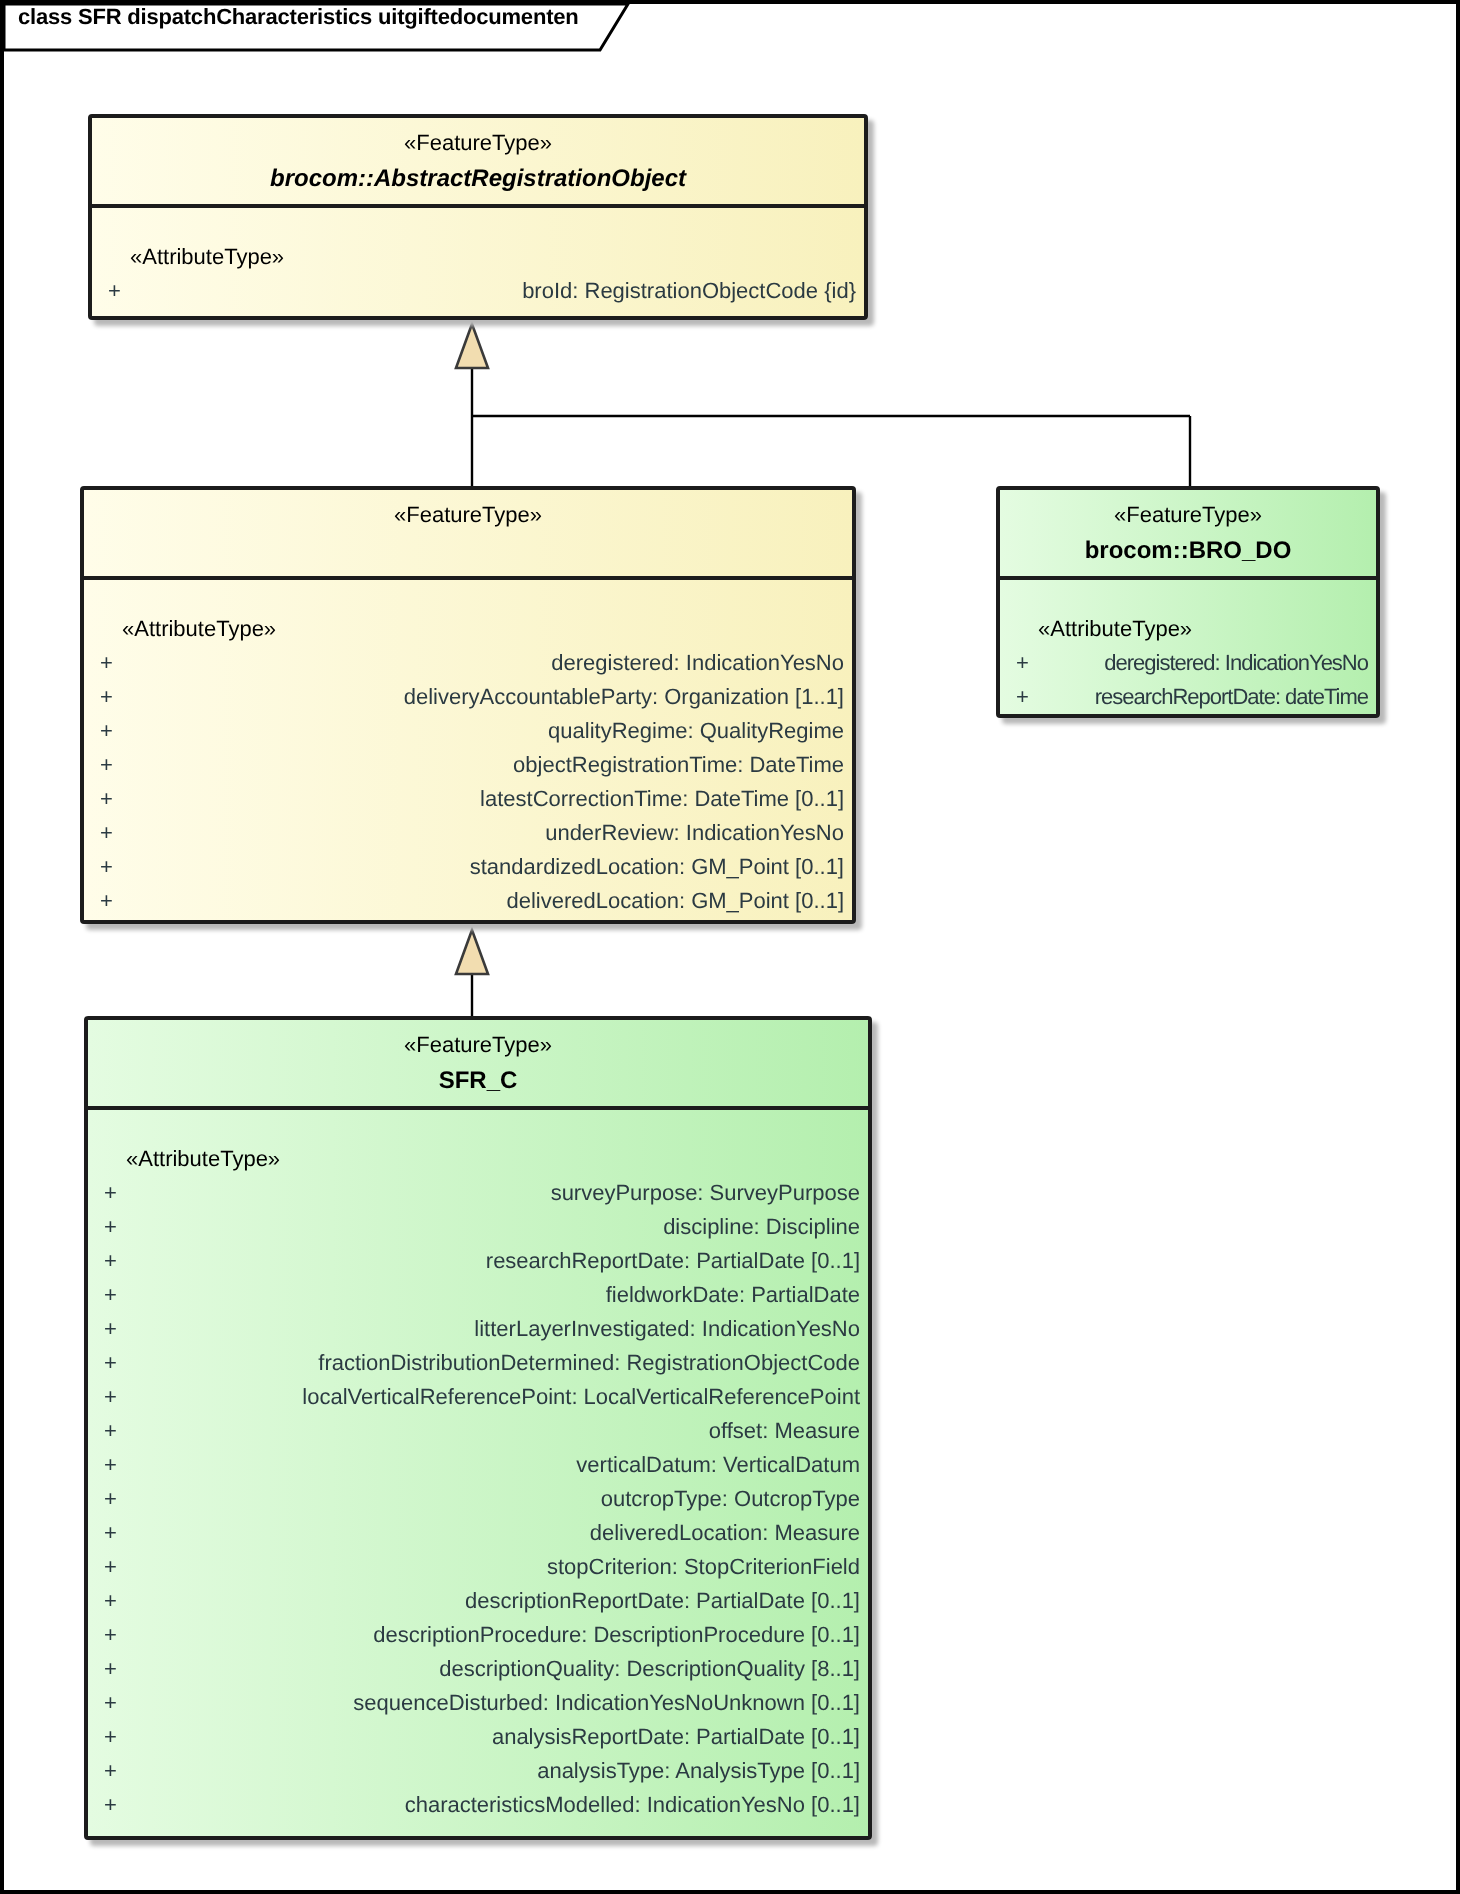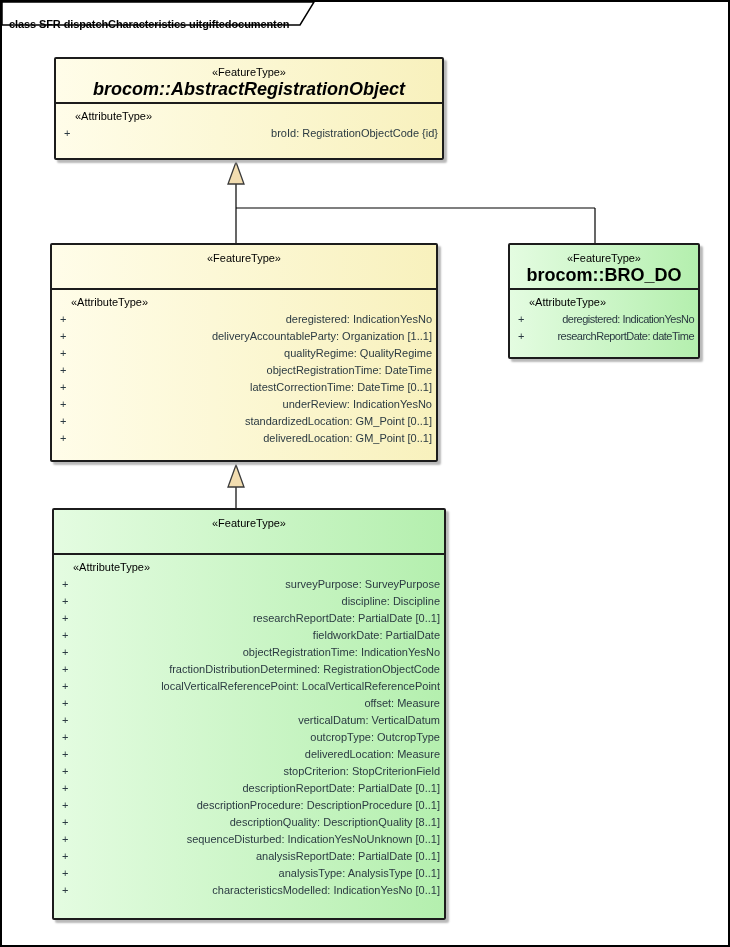--- a/index.html
+++ b/index.html
@@ -7,43 +7,42 @@
     position:relative;
     width:726px;height:943px;
     border:2px solid #000;
     font-family:"Liberation Sans","DejaVu Sans",sans-serif;
     color:#1b1b1b;
     background:#fff;
     overflow:hidden;
   }
   .underlay{position:absolute;left:0;top:0;z-index:0;}
   .frame-tab-text{
-    position:absolute;left:7px;top:16px;z-index:2;
+    position:absolute;left:7px;top:1px;z-index:2;
     font-size:11px;font-weight:bold;letter-spacing:-0.1px;color:#000;
     white-space:nowrap;
   }
   .uml-box{
     position:absolute;z-index:1;
     border:2px solid #1c1c1c;
     box-sizing:border-box;
     box-shadow:3px 3px 2px #b9b9b9;
     border-radius:2px;
-    margin-left:10px;
   }
   .theme-yellow{background:linear-gradient(90deg,#fffde9 0%,#f8f1bd 100%);}
   .theme-green{background:linear-gradient(90deg,#e4fce1 0%,#b4efae 100%);}
   .uml-header{
     height:45px;box-sizing:border-box;
     border-bottom:2px solid #1c1c1c;
     text-align:center;padding-top:6px;
   }
   .stereotype{font-size:11px;line-height:15px;color:#000;}
-  .class-name{font-size:18px;font-weight:bold;line-height:19px;color:#000;}
+  .class-name{font-size:12px;font-weight:bold;line-height:19px;color:#000;}
   .class-name.abstract{font-style:italic;}
-  .compartment{padding:4px 4px 0 5px;box-sizing:border-box;overflow:hidden;}
+  .compartment{padding:17px 4px 0 5px;box-sizing:border-box;overflow:hidden;}
   .attr-stereo{font-size:11px;line-height:17px;margin-left:14px;color:#000;}
   .attr-row{display:flex;height:17px;font-size:11px;line-height:17px;color:#2b3a42;white-space:nowrap;}
   .attr-row .vis{width:20px;flex:0 0 20px;padding-left:3px;box-sizing:border-box;}
   .attr-row .txt{flex:1;text-align:right;}
   .condensed .attr-row{letter-spacing:-0.5px;}
 </style>
 </head>
 <body>
 
 <div class="canvas">
@@ -142,20 +141,21 @@
             <span class="vis">+</span>
             <span class="txt">researchReportDate: dateTime</span>
           </div>
         </div>
     </div>
   </div>
 
   <div class="uml-box theme-green" style="left:40px;top:506px;width:394px;height:412px;">
     <div class="uml-header">
       <div class="stereotype">«FeatureType»</div>
+      <div class="class-name">SFR_C</div>
     </div>
     <div class="compartment">
       <div class="attr-stereo">«AttributeType»</div>
       <div>
           <div class="attr-row">
             <span class="vis">+</span>
             <span class="txt">surveyPurpose: SurveyPurpose</span>
           </div>
           <div class="attr-row">
             <span class="vis">+</span>
@@ -164,21 +164,21 @@
           <div class="attr-row">
             <span class="vis">+</span>
             <span class="txt">researchReportDate: PartialDate [0..1]</span>
           </div>
           <div class="attr-row">
             <span class="vis">+</span>
             <span class="txt">fieldworkDate: PartialDate</span>
           </div>
           <div class="attr-row">
             <span class="vis">+</span>
-            <span class="txt">objectRegistrationTime: IndicationYesNo</span>
+            <span class="txt">litterLayerInvestigated: IndicationYesNo</span>
           </div>
           <div class="attr-row">
             <span class="vis">+</span>
             <span class="txt">fractionDistributionDetermined: RegistrationObjectCode</span>
           </div>
           <div class="attr-row">
             <span class="vis">+</span>
             <span class="txt">localVerticalReferencePoint: LocalVerticalReferencePoint</span>
           </div>
           <div class="attr-row">

